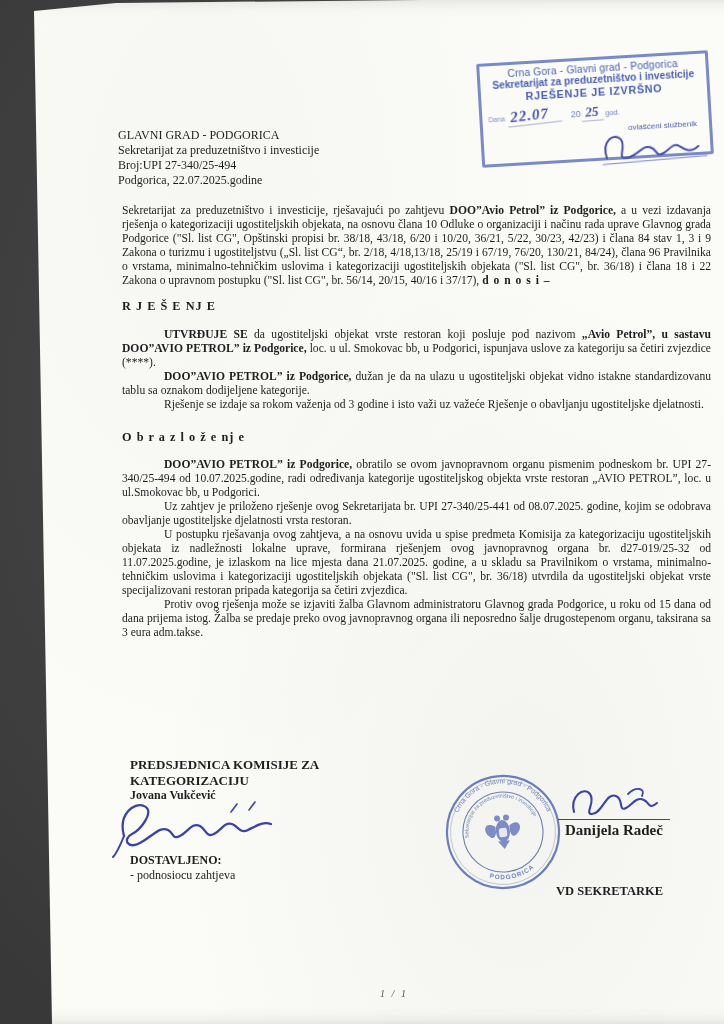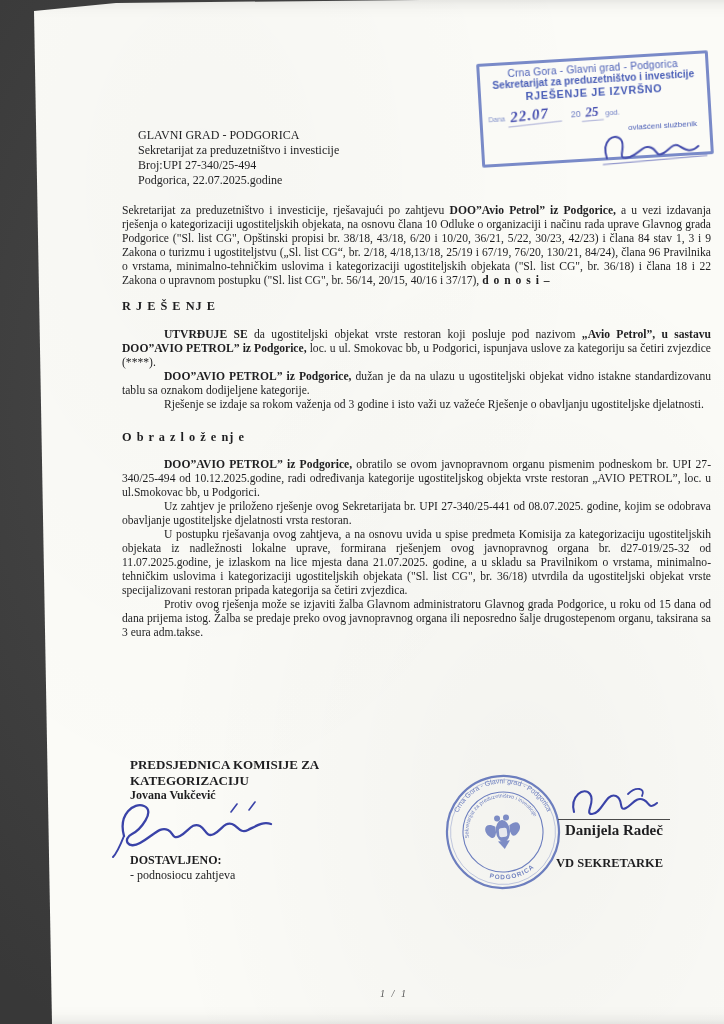--- a/index.html
+++ b/index.html
@@ -38,21 +38,21 @@
     font-family:"Liberation Serif", serif; font-style:italic; font-weight:600;
     color:#3a43ab; display:inline-block;
   }
   .es-hand-dm { font-size:15px; transform:rotate(-3deg); letter-spacing:1px;
     border-bottom:1px solid rgba(58,67,171,.45); padding:0 12px 0 3px; margin-left:2px; }
   .es-hand-y  { font-size:13.5px; transform:rotate(-2deg);
     border-bottom:1px solid rgba(58,67,171,.45); padding:0 4px; }
   .es-official { text-align:right; font-size:8px; margin-top:4px; padding-right:8px; }
   .es-sig { position:absolute; right:0; bottom:-13px; }
   
-  .doc-header { position:absolute; left:138px; top:128px; color:#1e1e20;
+  .doc-header { position:absolute; left:118px; top:128px; color:#1e1e20;
     font-size:12px; line-height:15px; }
   
   .doc-body { position:absolute; left:122px; top:196px; width:589px; color:#1e1e20;
     font-size:11.6px; line-height:14px; text-align:justify;margin-top:8px; }
   .doc-body p { margin:0; }
   .ind { text-indent:42px; }
   .b { font-weight:bold; }
   .spaced { font-weight:bold; letter-spacing:1px; }
   h2.doc-heading { font-size:12.3px; font-weight:bold; text-align:left;
     letter-spacing:1px; margin:11px 0 15px 0; }
@@ -62,21 +62,21 @@
     font-size:13px; font-weight:bold; line-height:15.5px; }
   .committee-name { position:absolute; left:130px; top:788px; color:#1e1e20;
     font-size:12px; font-weight:bold; }
   .jovana-sig { position:absolute; left:110px; top:796px; }
   .round-stamp { position:absolute; left:443px; top:772px; transform:rotate(-6deg); opacity:.9; }
   .secretary-sig { position:absolute; left:566px; top:784px; }
   .sec-line { position:absolute; left:558px; top:819px; width:112px;
     border-top:1.2px solid #4a4a4a; }
   .sec-name  { position:absolute; left:565px; top:822px; color:#1e1e20;
     font-size:15px; font-weight:bold; }
-  .sec-title { position:absolute; left:556px; top:856px; color:#1e1e20;
+  .sec-title { position:absolute; left:556px; top:884px; color:#1e1e20;
     font-size:12.5px; font-weight:bold; }
   .delivered { position:absolute; left:130px; top:853px; color:#1e1e20;
     font-size:12px; line-height:15px; }
   .delivered .lbl { font-weight:bold; }
   .page-num { position:absolute; left:0; top:988px; width:724px; text-align:center;
     font-size:10px; font-style:italic; color:#555; letter-spacing:2px;padding-left:32px; }
   svg.sigpath path { fill:none; stroke:#3a43a8; stroke-linecap:round; stroke-linejoin:round; }
 </style>
 </head>
 <body>
@@ -115,21 +115,21 @@
     <h2 class="doc-heading">R J E Š E NJ E</h2>
 
     <p class="ind"><span class="b">UTVRĐUJE SE</span><span> da ugostiteljski objekat vrste restoran koji posluje pod nazivom </span><span class="b">„Avio Petrol”, u sastavu DOO”AVIO PETROL” iz Podgorice,</span><span> loc. u ul. Smokovac bb, u Podgorici, ispunjava uslove za kategoriju sa četiri zvjezdice (****).</span></p>
 
     <p class="ind"><span class="b">DOO”AVIO PETROL” iz Podgorice,</span><span> dužan je da na ulazu u ugostiteljski objekat vidno istakne standardizovanu tablu sa oznakom dodijeljene kategorije.</span></p>
 
     <p class="ind">Rješenje se izdaje sa rokom važenja od 3 godine i isto važi uz važeće Rješenje o obavljanju ugostiteljske djelatnosti.</p>
 
     <h2 class="doc-heading second">O b r a z l o ž e nj e</h2>
 
-    <p class="ind"><span class="b">DOO”AVIO PETROL” iz Podgorice,</span><span> obratilo se ovom javnopravnom organu pismenim podneskom br. UPI 27-340/25-494 od 10.12.2025.godine, radi određivanja kategorije ugostiteljskog objekta vrste restoran „AVIO PETROL”, loc. u ul.Smokovac bb, u Podgorici.</span></p>
+    <p class="ind"><span class="b">DOO”AVIO PETROL” iz Podgorice,</span><span> obratilo se ovom javnopravnom organu pismenim podneskom br. UPI 27-340/25-494 od 10.07.2025.godine, radi određivanja kategorije ugostiteljskog objekta vrste restoran „AVIO PETROL”, loc. u ul.Smokovac bb, u Podgorici.</span></p>
 
     <p class="ind">Uz zahtjev je priloženo rješenje ovog Sekretarijata br. UPI 27-340/25-441 od 08.07.2025. godine, kojim se odobrava obavljanje ugostiteljske djelatnosti vrsta restoran.</p>
     <p class="ind">U postupku rješavanja ovog zahtjeva, a na osnovu uvida u spise predmeta Komisija za kategorizaciju ugostiteljskih objekata iz nadležnosti lokalne uprave, formirana rješenjem ovog javnopravnog organa br. d27-019/25-32 od 11.07.2025.godine, je izlaskom na lice mjesta dana 21.07.2025. godine, a u skladu sa Pravilnikom o vrstama, minimalno-tehničkim uslovima i kategorizaciji ugostiteljskih objekata ("Sl. list CG", br. 36/18) utvrdila da ugostiteljski objekat vrste specijalizovani restoran pripada kategorija sa četiri zvjezdica.</p>
     <p class="ind">Protiv ovog rješenja može se izjaviti žalba Glavnom administratoru Glavnog grada Podgorice, u roku od 15 dana od dana prijema istog. Žalba se predaje preko ovog javnopravnog organa ili neposredno šalje drugostepenom organu, taksirana sa 3 eura adm.takse.</p>
   </div>
 
   <div class="committee">
     <div>PREDSJEDNICA KOMISIJE ZA</div>
     <div>KATEGORIZACIJU</div>
   </div>

